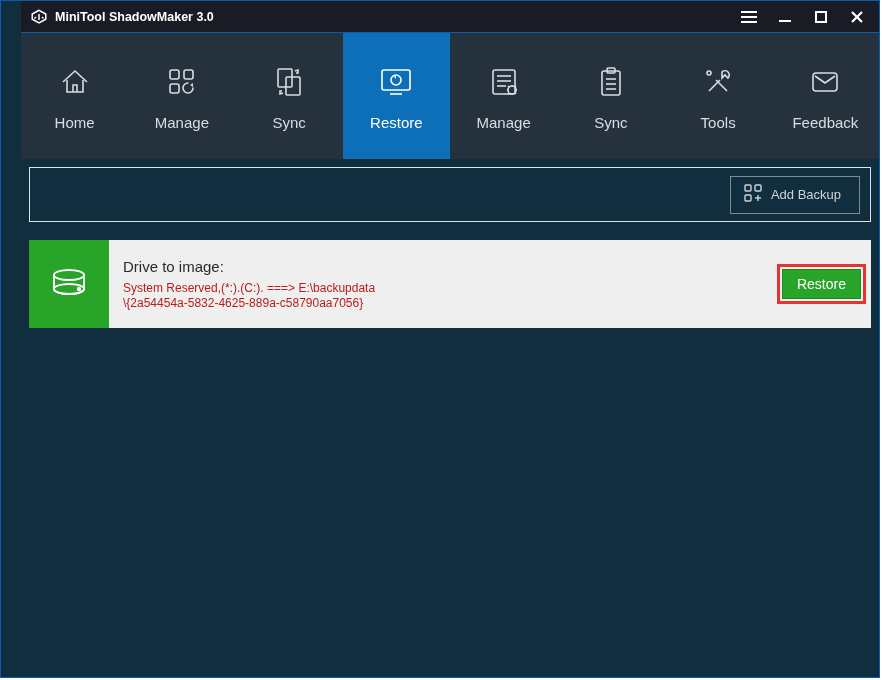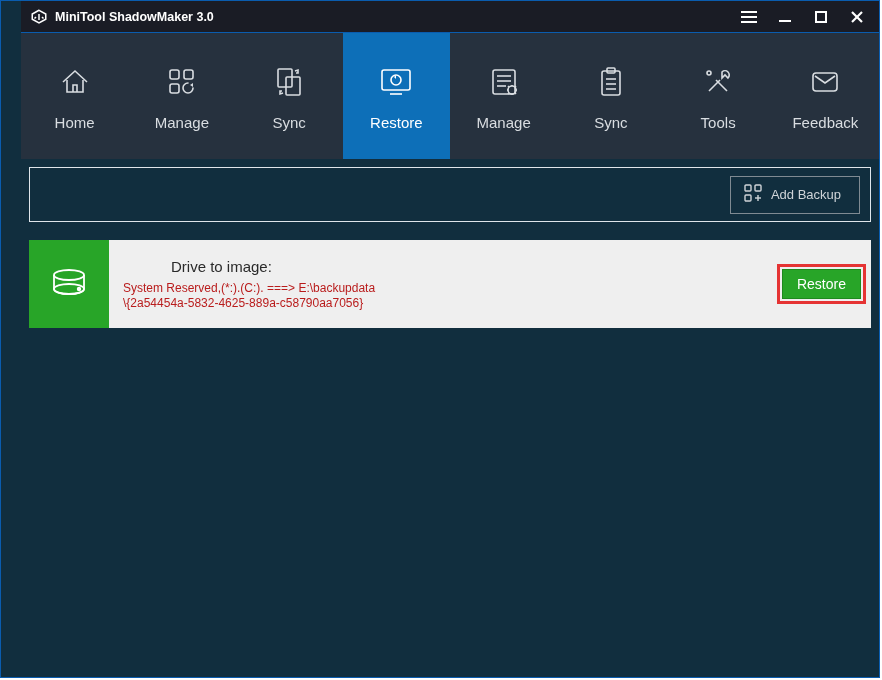--- a/index.html
+++ b/index.html
@@ -120,21 +120,20 @@
       padding: 10px 14px;
       display: flex;
       flex-direction: column;
       justify-content: center;
       gap: 6px;
       color: #222;
     }
     .card-title {
       font-size: 15px;
       color: #2a2a2a;
-      margin-left: 48px;
     }
     .card-detail {
       font-size: 12px;
       color: #b91c1c;
       line-height: 1.25;
       white-space: pre-line;
     }
     .card-action {
       display: flex;
       align-items: center;

